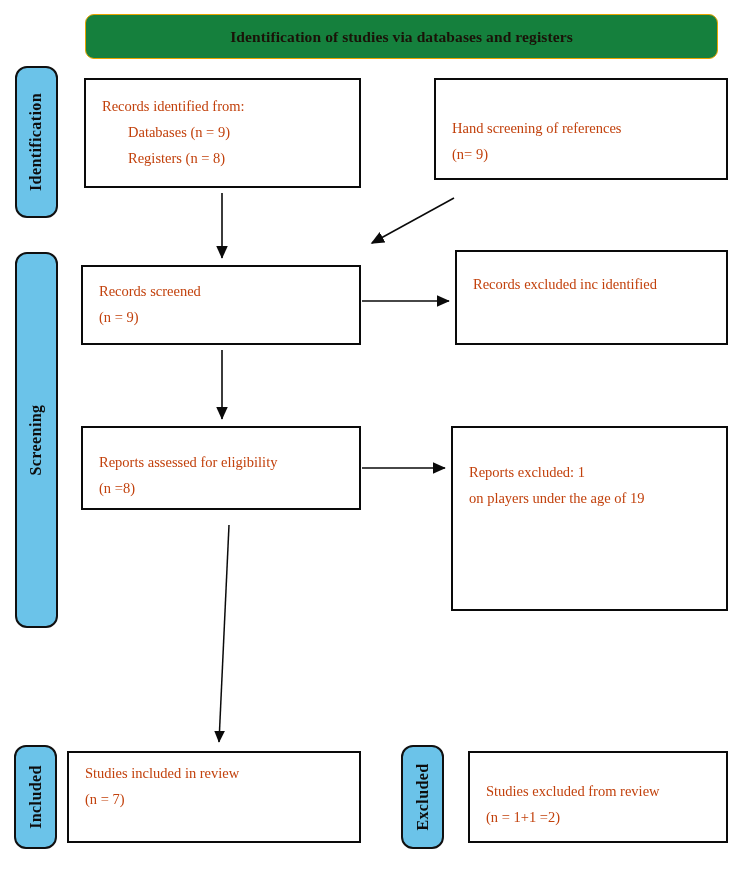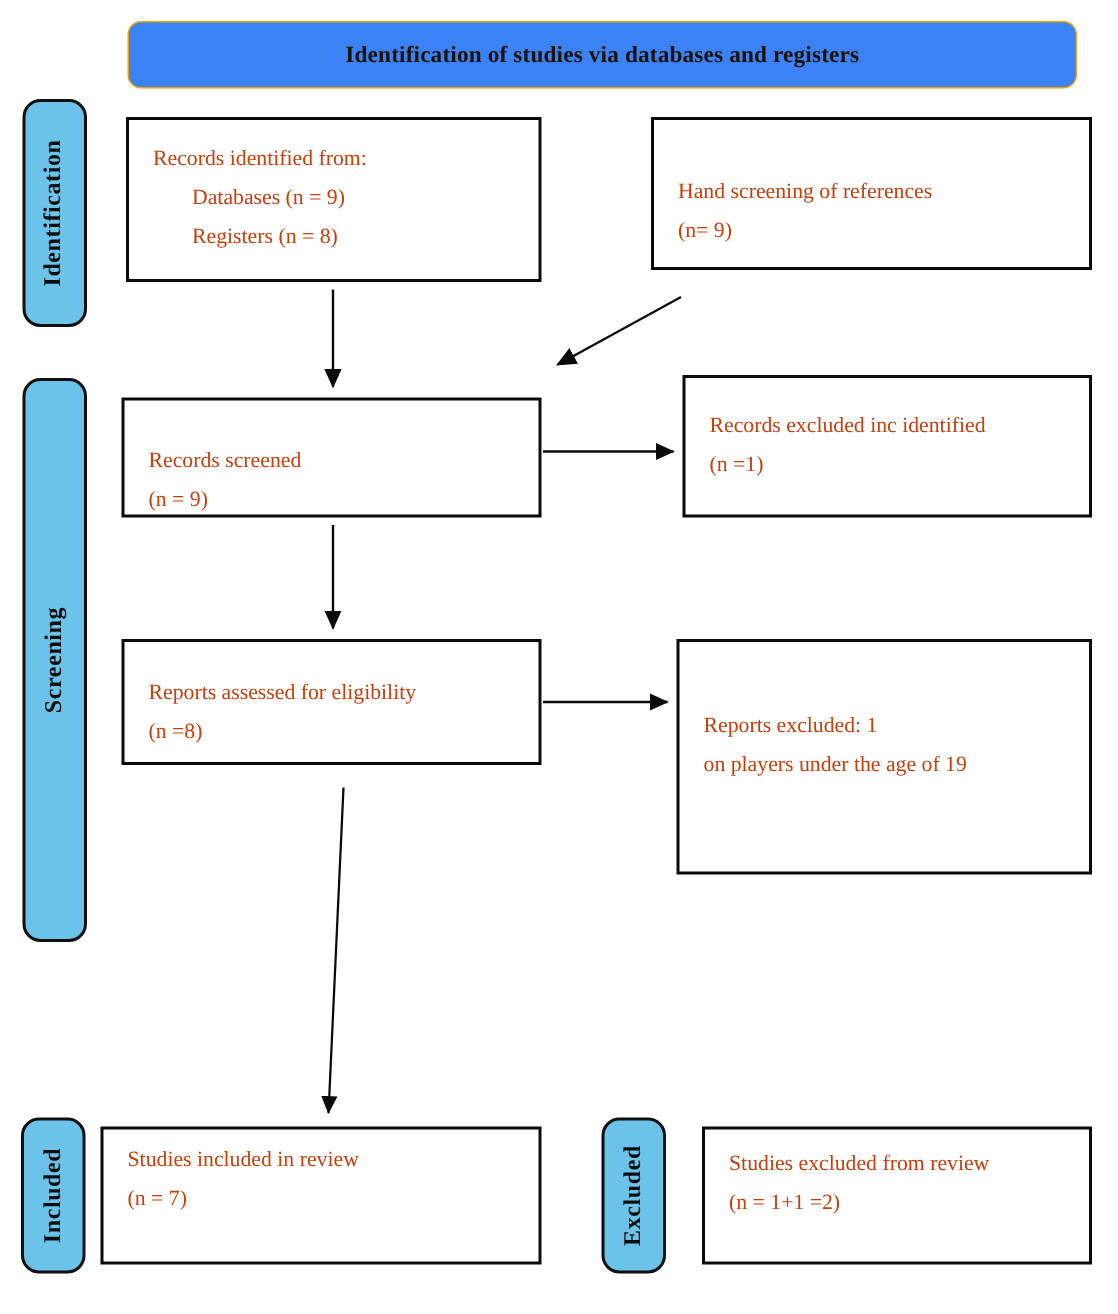--- a/index.html
+++ b/index.html
@@ -14,21 +14,21 @@
   }
   #diagram {
     position: relative;
     width: 745px;
     height: 876px;
     background: #ffffff;
     overflow: hidden;
   }
   .banner {
     position: absolute;
-    background: #3b82f6;
+    background: #15803d;
     border: 1px solid #E8A400;
     border-radius: 9px;
     display: flex;
     align-items: center;
     justify-content: center;
     box-sizing: border-box;
   }
   .banner-label {
     font-family: "Liberation Serif", "DejaVu Serif", serif;
     font-weight: bold;
@@ -111,46 +111,45 @@
     <div class="line">Records identified from:</div>
     <div class="line indent">Databases (n = 9)</div>
     <div class="line indent">Registers (n = 8)</div>
   </div>
 
   <div class="node" style="left:434px; top:78px; width:294px; height:102px; padding-top:36px;">
     <div class="line">Hand screening of references</div>
     <div class="line">(n= 9)</div>
   </div>
 
-  <div class="node" style="left:81px; top:265px; width:280px; height:80px; padding-top:28px;">
+  <div class="node" style="left:81px; top:265px; width:280px; height:80px; padding-top:12px;">
     <div class="line">Records screened</div>
     <div class="line">(n = 9)</div>
   </div>
 
   <div class="node" style="left:455px; top:250px; width:273px; height:95px; padding-top:20px;">
     <div class="line">Records excluded inc identified</div>
-    <div class="line">(n =1)</div>
   </div>
 
   <div class="node" style="left:81px; top:426px; width:280px; height:84px; padding-top:22px;">
     <div class="line">Reports assessed for eligibility</div>
     <div class="line">(n =8)</div>
   </div>
 
-  <div class="node" style="left:451px; top:426px; width:277px; height:157px; padding-top:44px;">
+  <div class="node" style="left:451px; top:426px; width:277px; height:185px; padding-top:32px;">
     <div class="line">Reports excluded: 1</div>
     <div class="line">on players under the age of 19</div>
   </div>
 
   <div class="node" style="left:67px; top:751px; width:294px; height:92px; padding-top:8px;">
     <div class="line">Studies included in review</div>
     <div class="line">(n = 7)</div>
   </div>
 
-  <div class="node" style="left:468px; top:751px; width:260px; height:92px; padding-top:11px;">
+  <div class="node" style="left:468px; top:751px; width:260px; height:92px; padding-top:26px;">
     <div class="line">Studies excluded from review</div>
     <div class="line">(n = 1+1 =2)</div>
   </div>
 
   <svg class="arrows" viewBox="0 0 745 876">
     <defs>
       <marker id="ah" markerWidth="10" markerHeight="10" refX="7.5" refY="3.6" orient="auto" markerUnits="strokeWidth">
         <path d="M0,0 L8,3.6 L0,7.2 z" fill="#0a0a0a"></path>
       </marker>
       <marker id="ah2" markerWidth="11" markerHeight="11" refX="8" refY="4" orient="auto" markerUnits="strokeWidth">

